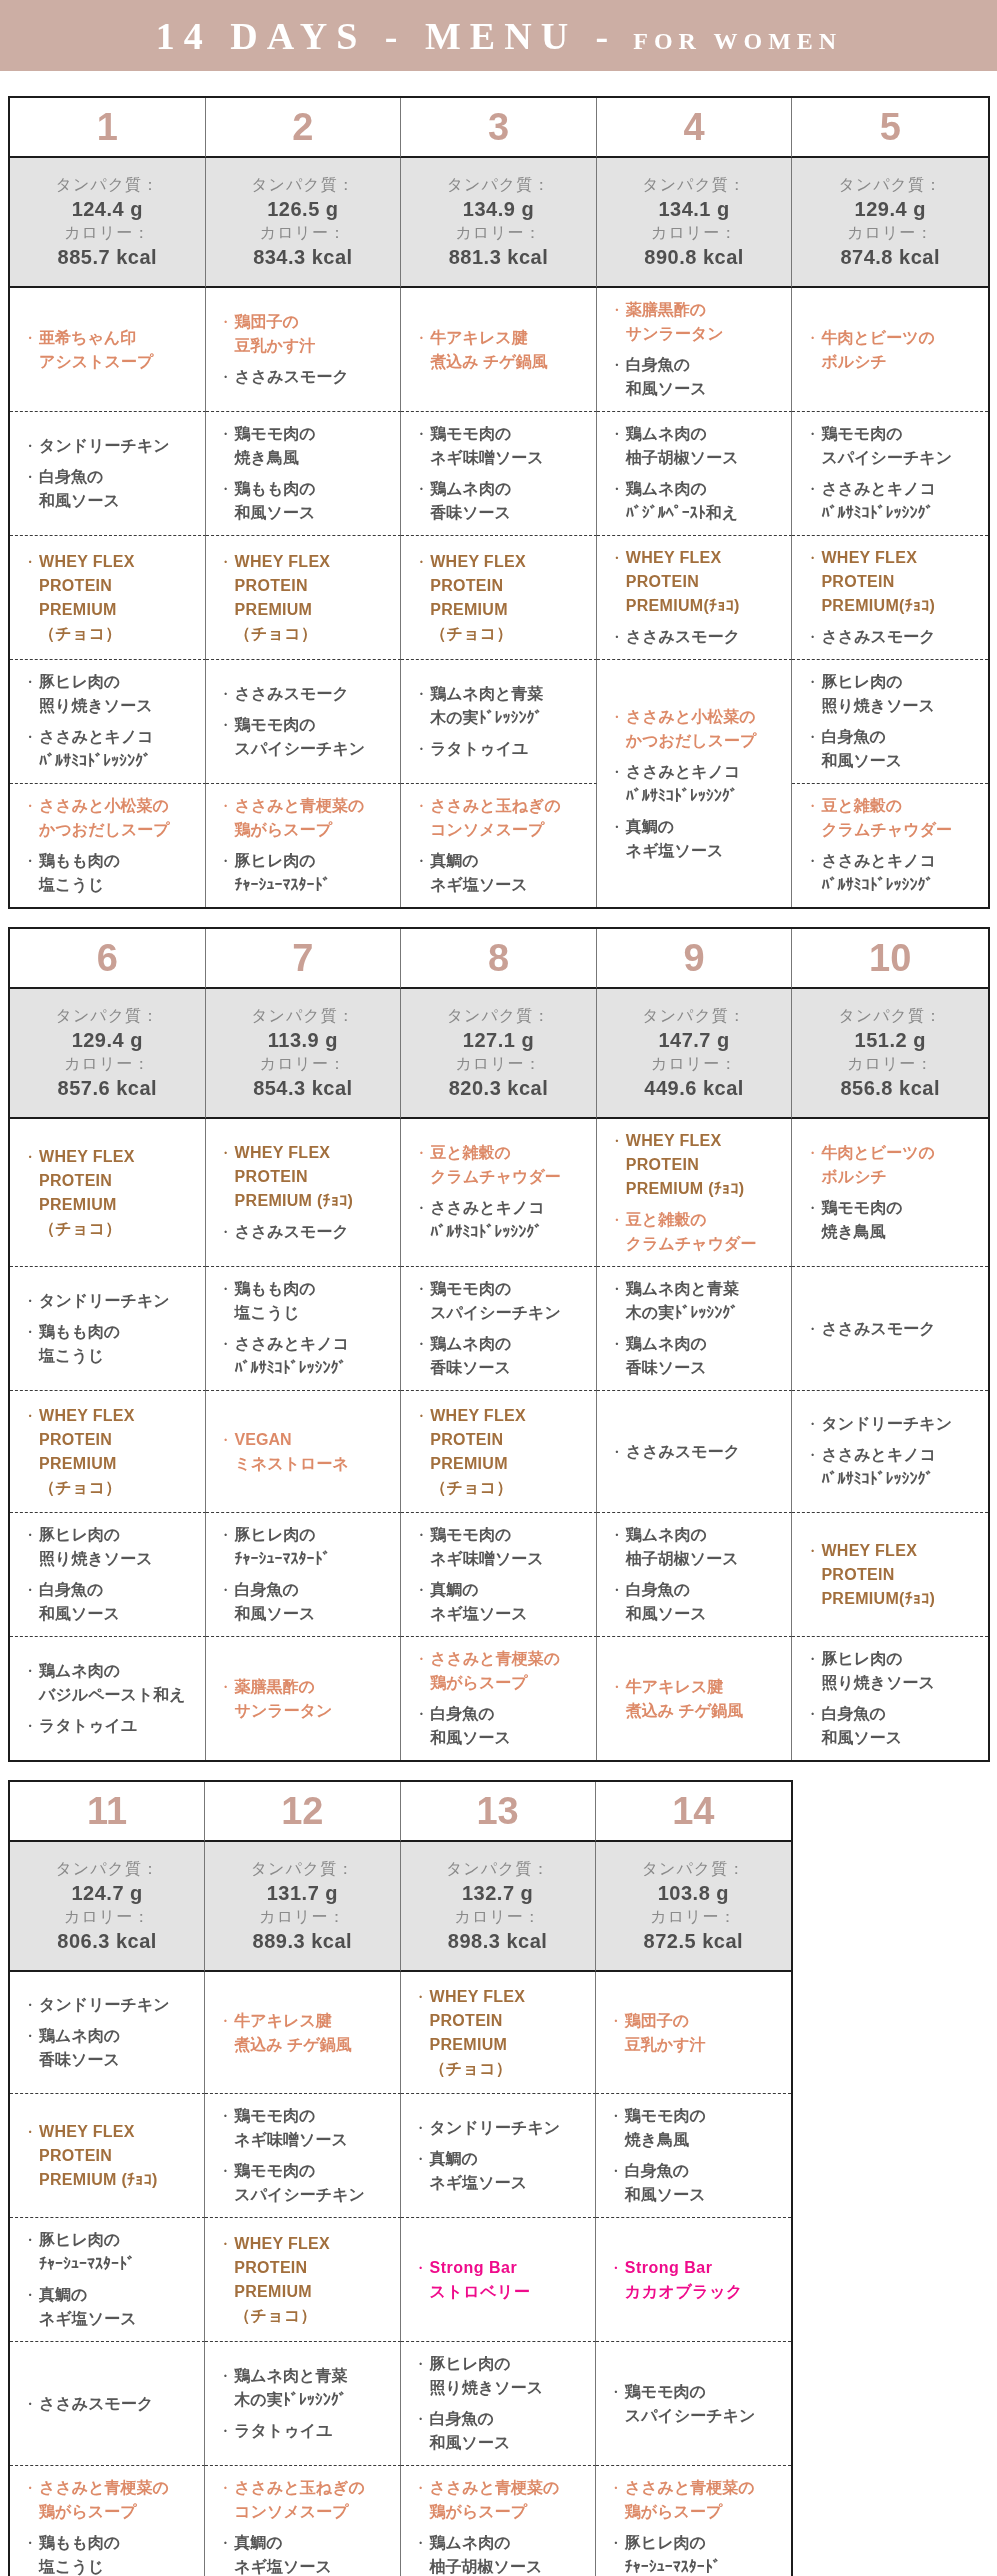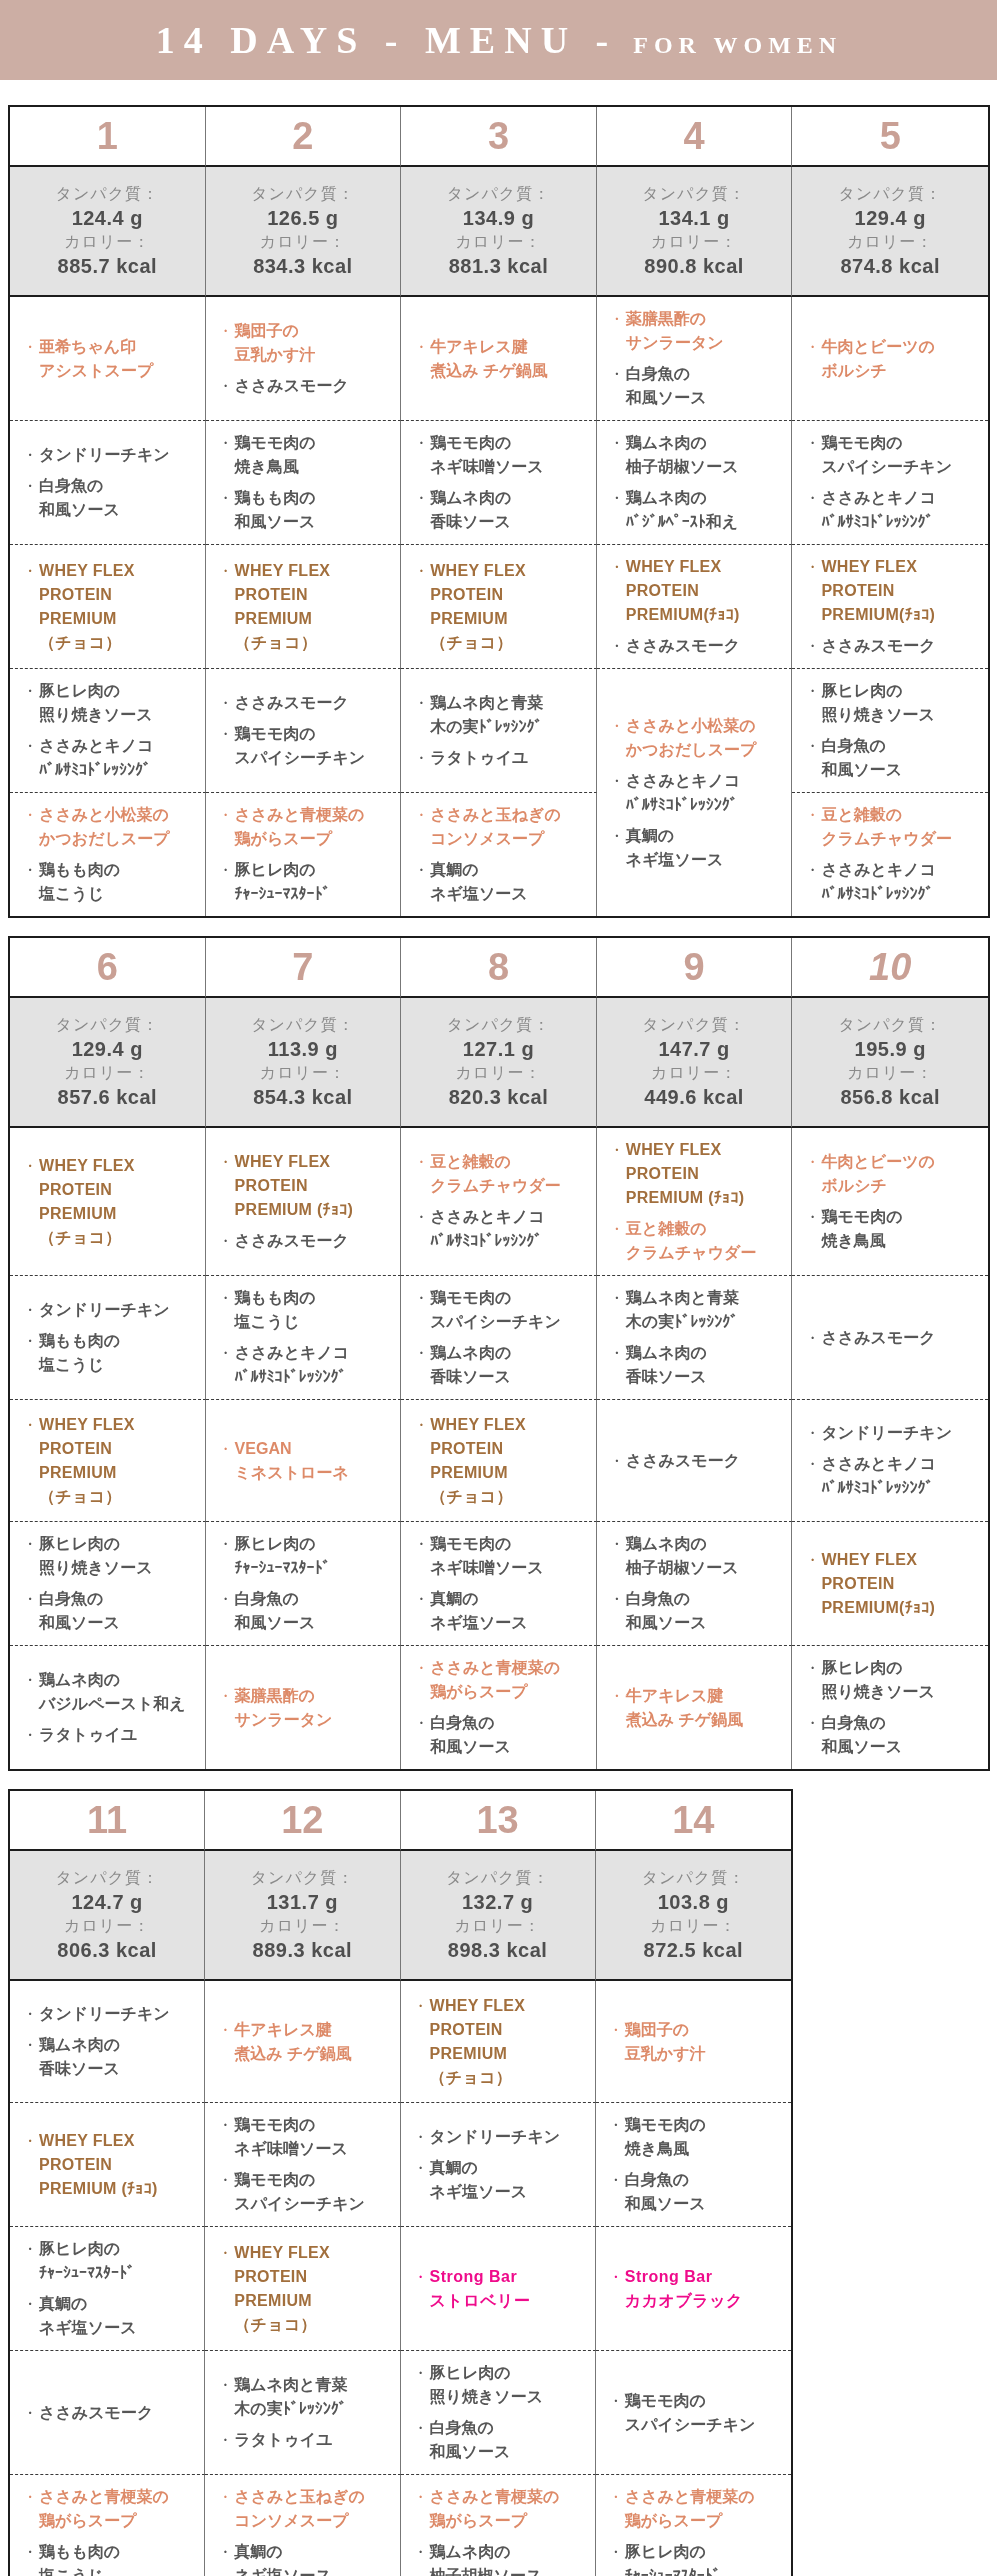--- a/index.html
+++ b/index.html
@@ -2,21 +2,21 @@
 <html lang="ja" style="--banner-bg: #ccaea4; --day-num: #c9a095; --stats-bg: #e3e3e3; --accent: #dd8a68; --brown: #a26f3d; --pink: #ef0b8b; --dark: #565656; --label: #8a8a8a;"><head>
 <meta charset="utf-8">
 <style>
   :root{
     --banner-bg:#ccaea4; --day-num:#c9a095; --stats-bg:#e3e3e3;
     --accent:#dd8a68; --brown:#a26f3d; --pink:#ef0b8b; --dark:#565656;
     --label:#8a8a8a; --border-dark:#1c1c1c; --divider:#777;
   }
   *{box-sizing:border-box;margin:0;padding:0;}
   body{width:998px;background:#fff;font-family:"Liberation Sans","DejaVu Sans",sans-serif;}
-  .banner{height:80px;background:var(--banner-bg);display:flex;align-items:center;justify-content:center;}
+  .banner{height:71px;background:var(--banner-bg);display:flex;align-items:center;justify-content:center;}
   .banner h1{display:flex;align-items:baseline;gap:16px;color:#fff;font-family:"Liberation Serif","DejaVu Serif",serif;font-weight:600;white-space:nowrap;}
   .t-main{font-size:38px;letter-spacing:9px;}
   .t-sub{font-size:24px;letter-spacing:6px;}
   main{padding-top:25px;}
   .menu-table{display:grid;border:2px solid var(--border-dark);margin:0 0 18px 8px;
     grid-template-rows:60px 130px repeat(5,minmax(122px,auto));background:#fff;}
   .cols-5{width:982px;}
   .cols-4{width:785px;}
   .cell{border-right:1px solid var(--divider);}
   .cell.col-last{border-right:none;}
@@ -517,26 +517,26 @@
           <span class="bullet">・</span>
           <span class="txt"><span>白身魚の</span><br><span>和風ソース</span></span>
         </div>
       </div>
       <div class="cell menu-cell row-last" style="grid-area: 7 / 4 / span 1;">
         <div class="item accent">
           <span class="bullet">・</span>
           <span class="txt"><span>牛アキレス腱</span><br><span>煮込み チゲ鍋風</span></span>
         </div>
       </div>
-      <div class="cell day-cell col-last" style="grid-area: 1 / 5; font-style: italic;">
+      <div class="cell day-cell col-last" style="grid-area: 1 / 5;">
         <span class="day-num">10</span>
       </div>
       <div class="cell stats-cell col-last" style="grid-area: 2 / 5;">
         <div class="stat-label">タンパク質：</div>
-        <div class="stat-value">195.9 g</div>
+        <div class="stat-value">151.2 g</div>
         <div class="stat-label">カロリー：</div>
         <div class="stat-value">856.8 kcal</div>
       </div>
       <div class="cell menu-cell col-last" style="grid-area: 3 / 5 / span 1;">
         <div class="item accent">
           <span class="bullet">・</span>
           <span class="txt"><span>牛肉とビーツの</span><br><span>ボルシチ</span></span>
         </div>
         <div class="item dark">
           <span class="bullet">・</span>

